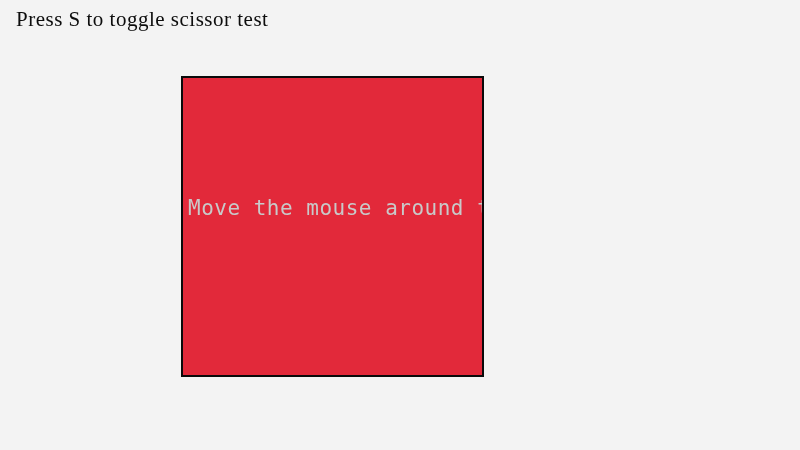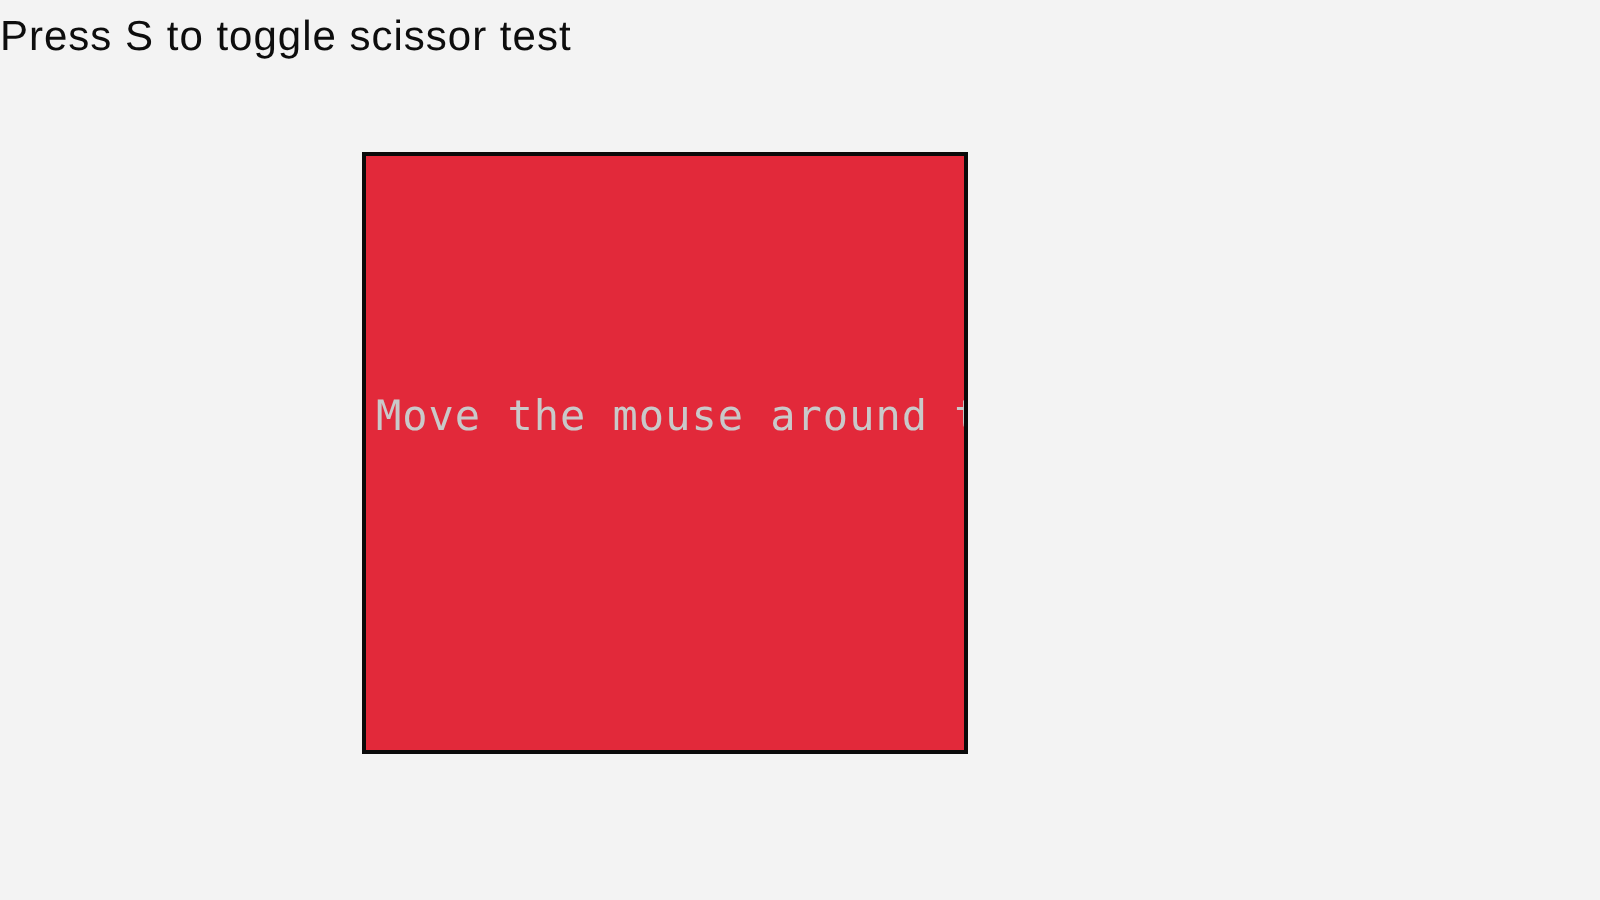--- a/index.html
+++ b/index.html
@@ -19,23 +19,23 @@
   #app {
     position: relative;
     width: 800px;
     height: 450px;
     background: #f3f3f3;
   }
 
   
   #hint-text {
     position: absolute;
-    left: 0;
+    left: 16px;
     top: 6px;
-    font-family: Liberation Sans, sans-serif;
+    font-family: Liberation Serif, serif;
     font-size: 21px;
     line-height: 26px;
     letter-spacing: 0.5px;
     font-weight: 400;
     color: #0d0d0d;
     white-space: pre;
     -webkit-font-smoothing: none;
     font-smooth: never;
   }
 

